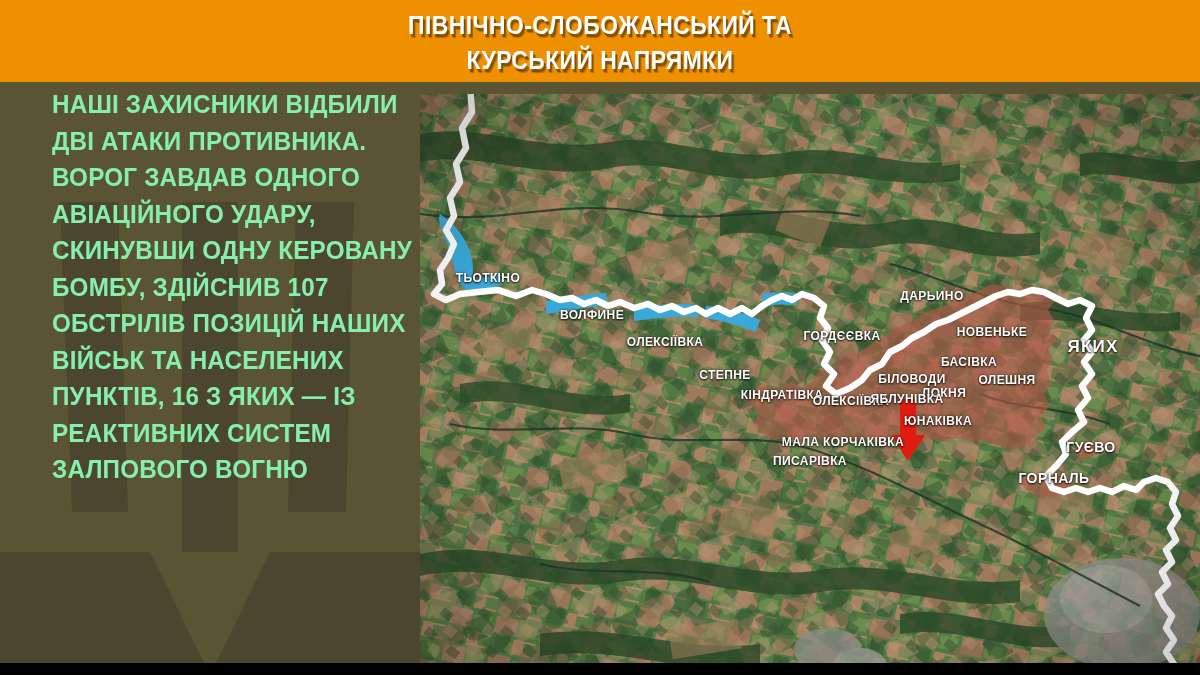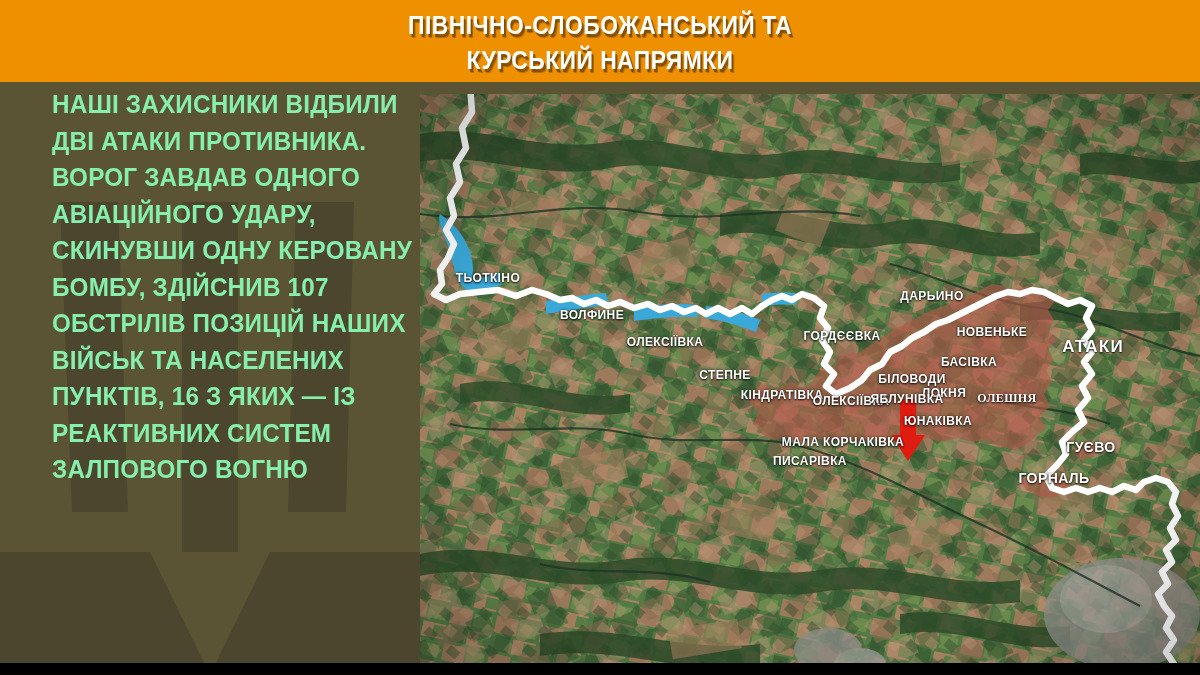--- a/index.html
+++ b/index.html
@@ -218,26 +218,26 @@
         <div class="mlabel med" style="left: 68px; top: 184px;">ТЬОТКІНО</div>
         <div class="mlabel med" style="left: 172px; top: 221px; text-align: right;">ВОЛФИНЕ</div>
         <div class="mlabel med" style="left: 245px; top: 248px;">ОЛЕКСІЇВКА</div>
         <div class="mlabel med" style="left: 305px; top: 281px; text-align: center;">СТЕПНЕ</div>
         <div class="mlabel med" style="left: 362px; top: 301px;">КІНДРАТІВКА</div>
         <div class="mlabel med" style="left: 431px; top: 307px;">ОЛЕКСІЇВКА</div>
         <div class="mlabel med" style="left: 422px; top: 242px;">ГОРДЄЄВКА</div>
         <div class="mlabel med" style="left: 512px; top: 202px;">ДАРЬИНО</div>
         <div class="mlabel med" style="left: 572px; top: 238px;">НОВЕНЬКЕ</div>
         <div class="mlabel med" style="left: 549px; top: 268px; text-align: center;">БАСІВКА</div>
-        <div class="mlabel med" style="left: 587px; top: 304px; font-family: Liberation Serif, serif;">ОЛЕШНЯ</div>
+        <div class="mlabel med" style="left: 587px; top: 286px;">ОЛЕШНЯ</div>
         <div class="mlabel med" style="left: 492px; top: 285px;">БІЛОВОДИ</div>
         <div class="mlabel med" style="left: 524px; top: 299px;">ЛОКНЯ</div>
         <div class="mlabel med" style="left: 487px; top: 305px;">ЯБЛУНІВКА</div>
         <div class="mlabel med" style="left: 518px; top: 327px;">ЮНАКІВКА</div>
         <div class="mlabel med" style="left: 423px; top: 348px;">МАЛА КОРЧАКІВКА</div>
         <div class="mlabel med" style="left: 390px; top: 367px;">ПИСАРІВКА</div>
-        <div class="mlabel big" style="left: 673px; top: 253px;">АТАКИ</div>
+        <div class="mlabel big" style="left: 673px; top: 253px;">ЯКИХ</div>
         <div class="mlabel sm" style="left: 671px; top: 353px;">ГУЄВО</div>
         <div class="mlabel sm" style="left: 634px; top: 384px;">ГОРНАЛЬ</div>
       </div>
   </div>
 
 </div>
 
 </body></html>

